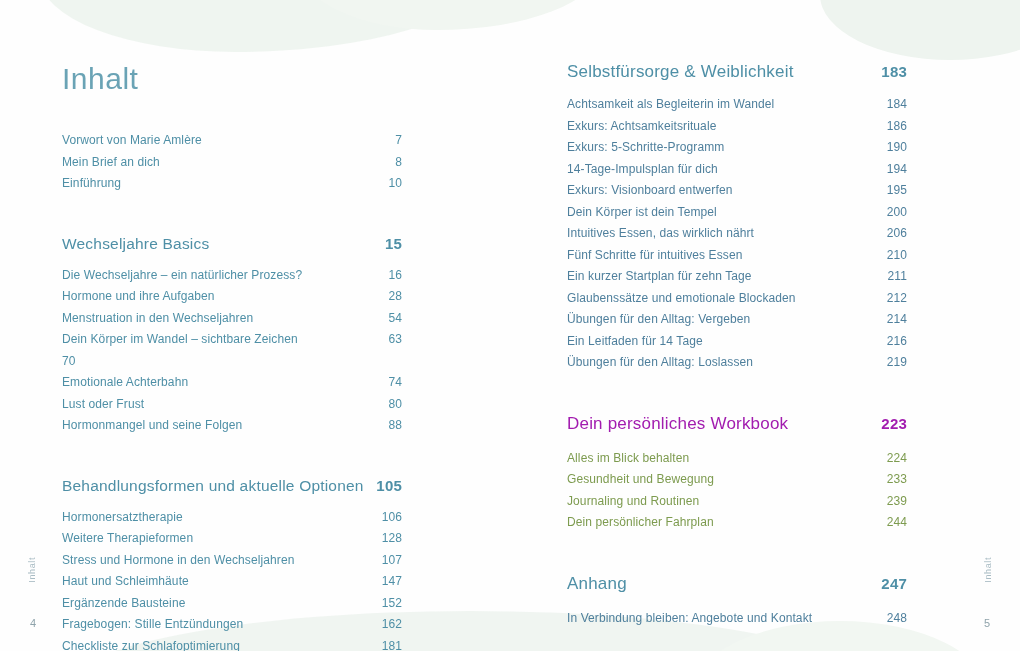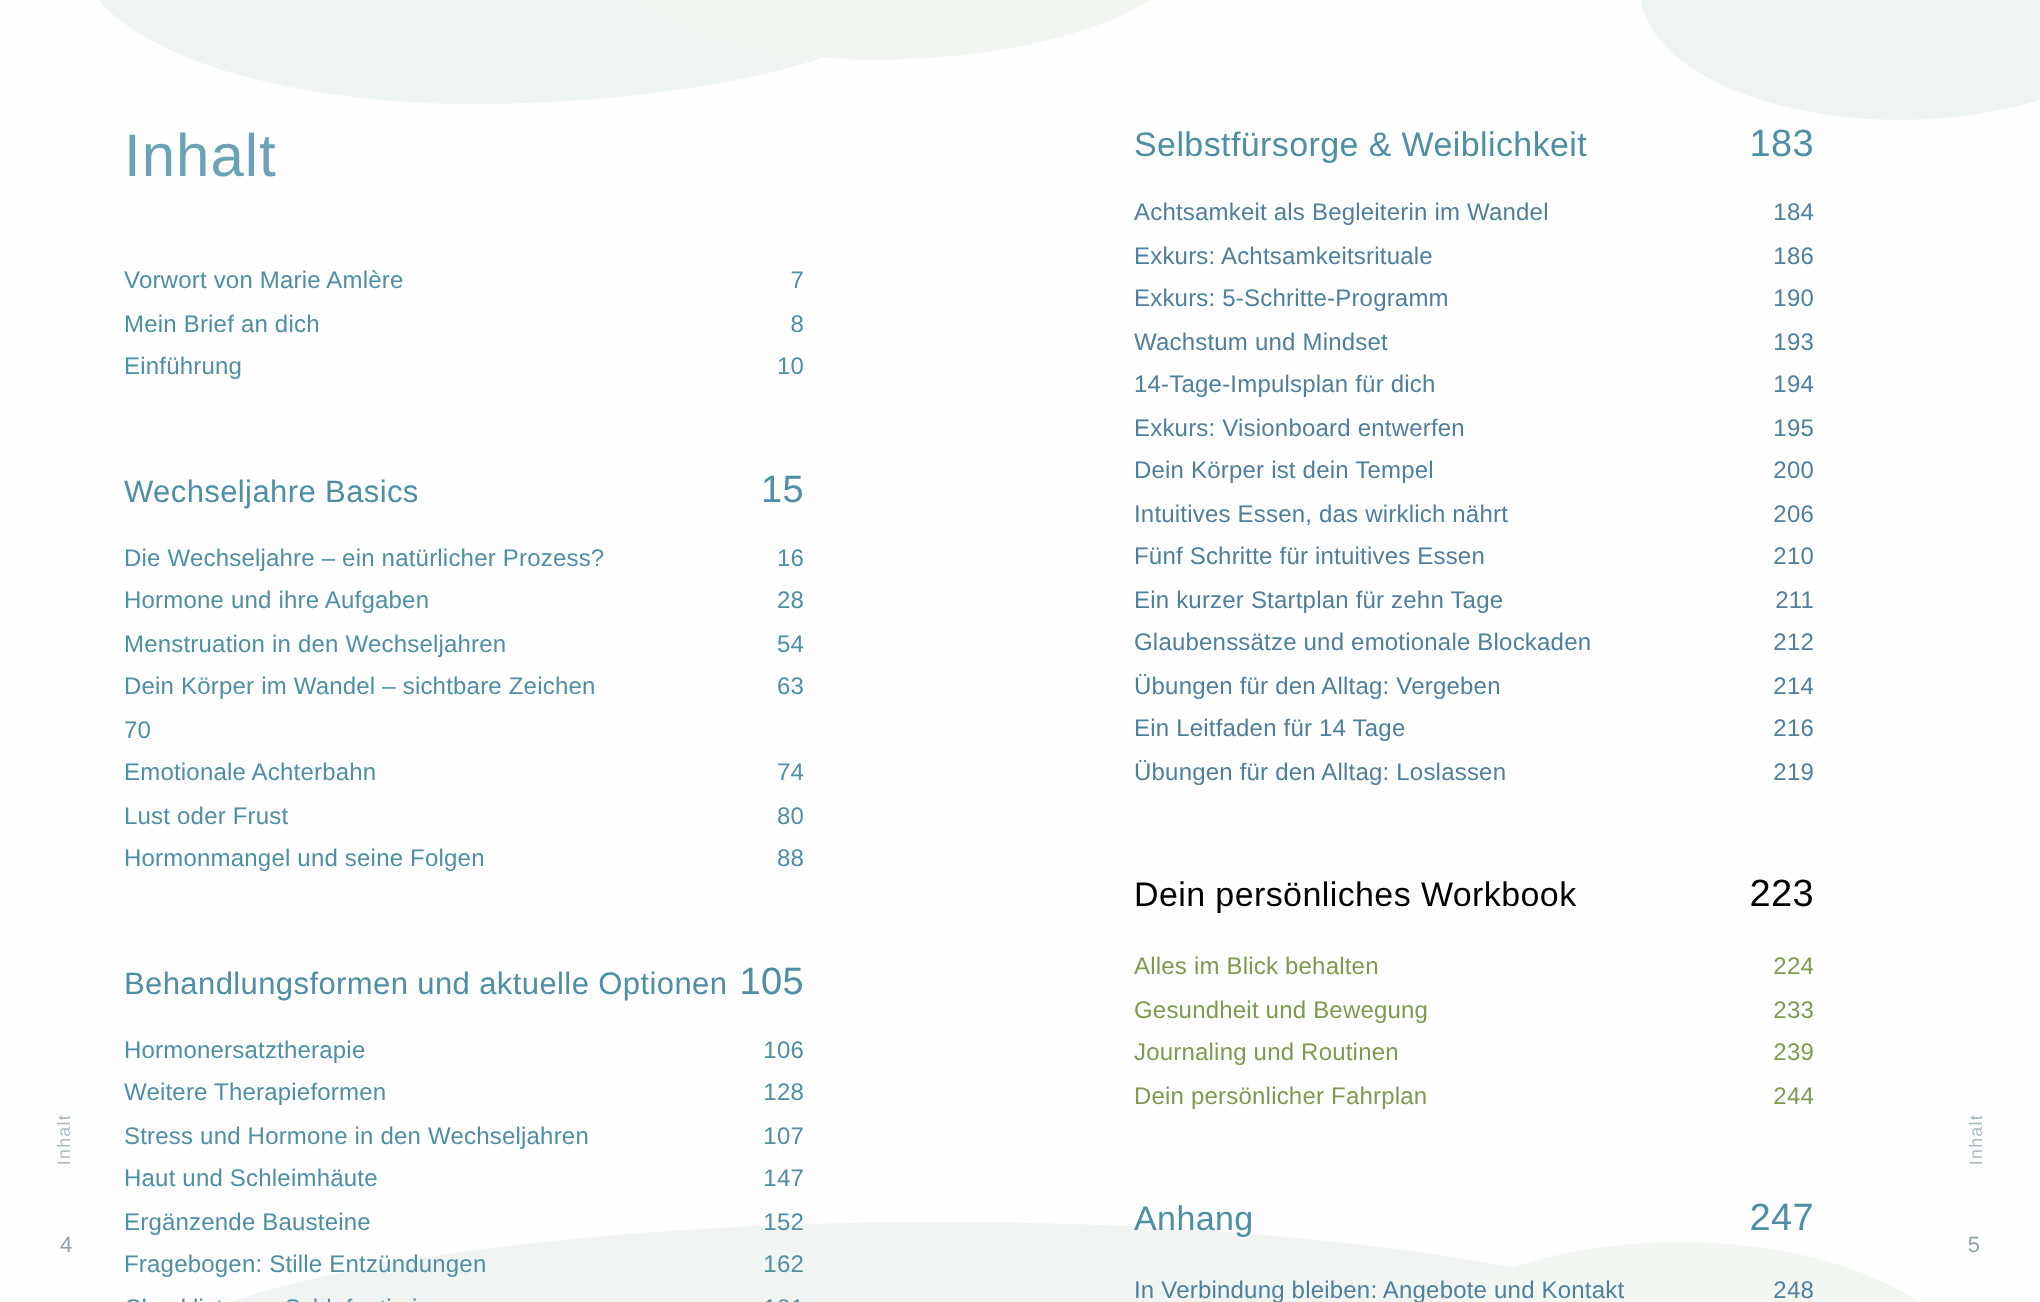--- a/index.html
+++ b/index.html
@@ -92,36 +92,36 @@
   }
   .section-head {
     display: flex;
     align-items: baseline;
     justify-content: space-between;
     font-size: 15.5px;
     font-weight: normal;
     margin-bottom: 12px;
     letter-spacing: 0.2px;
   }
-  .section-head .pg { font-size: 19px; }
+  .section-head .pg { font-size: 15px; font-weight: bold; }
 
   .entry {
     display: flex;
     align-items: baseline;
     justify-content: space-between;
     font-size: 12px;
     line-height: 21.5px;
     letter-spacing: 0.1px;
   }
   .entry .label { white-space: nowrap; }
   .entry .pg { white-space: nowrap; }
 
   
   .c-teal  { color: #4e8fa6; }
-  .c-olive { color: #000000; }
+  .c-olive { color: #a21caf; }
   .c-blue  { color: #4e7f9c; }
   .c-green { color: #7d9b4f; }
 
   .gap-lg { height: 18px; }
 
   
   .side-label {
     position: absolute;
     font-size: 9px;
     color: #a9bcc4;
@@ -263,24 +263,20 @@
       </div>
       <div class="entry c-blue">
         <span class="label">Exkurs: Achtsamkeitsrituale</span>
         <span class="pg">186</span>
       </div>
       <div class="entry c-blue">
         <span class="label">Exkurs: 5-Schritte-Programm</span>
         <span class="pg">190</span>
       </div>
       <div class="entry c-blue">
-        <span class="label">Wachstum und Mindset</span>
-        <span class="pg">193</span>
-      </div>
-      <div class="entry c-blue">
         <span class="label">14-Tage-Impulsplan für dich</span>
         <span class="pg">194</span>
       </div>
       <div class="entry c-blue">
         <span class="label">Exkurs: Visionboard entwerfen</span>
         <span class="pg">195</span>
       </div>
       <div class="entry c-blue">
         <span class="label">Dein Körper ist dein Tempel</span>
         <span class="pg">200</span>

